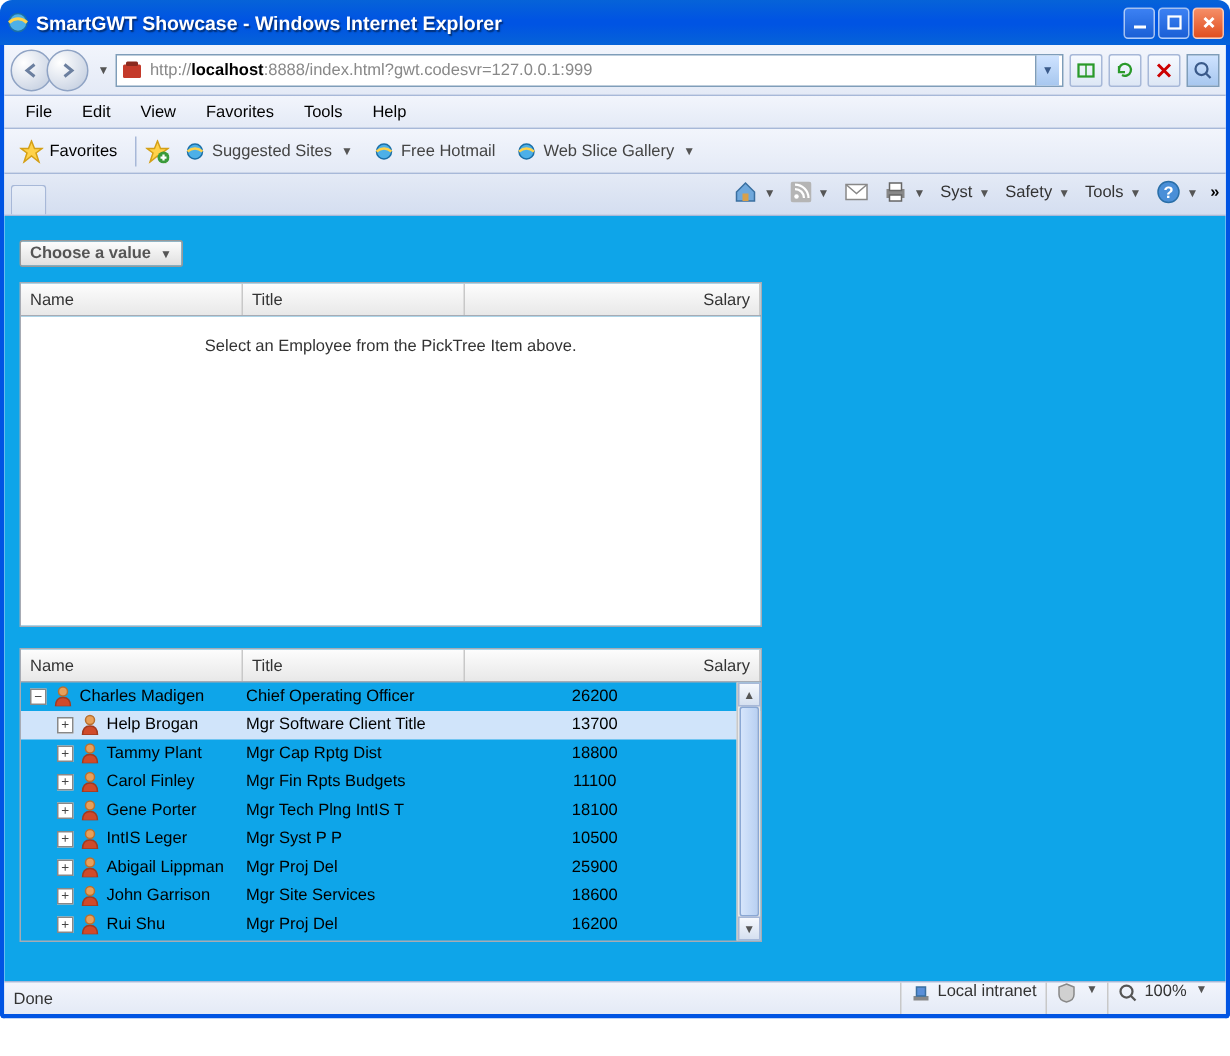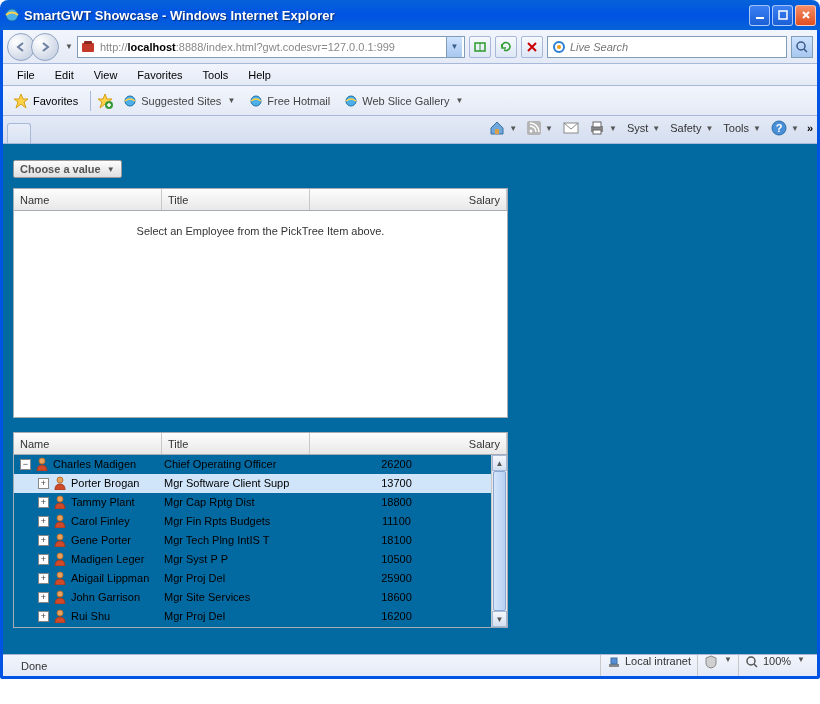--- a/index.html
+++ b/index.html
@@ -46,21 +46,21 @@
 
 
 .tabbar { background: linear-gradient(to bottom, #e4eaf6, #d4def0); height: 28px; display: flex; align-items: flex-end; padding: 0 2px; border-bottom: 1px solid #a7b8d8; position: relative; }
 .tab { background: linear-gradient(to bottom, #fdfdfe, #f0f3f9); border: 1px solid #a7b8d8; border-bottom: none; border-top-left-radius: 3px; border-top-right-radius: 3px; height: 22px; display: flex; align-items: center; padding: 0 8px; gap: 4px; font-size: 11px; min-width: 140px; }
 .tab-new { background: linear-gradient(to bottom, #e8eef8, #d8e2f2); border: 1px solid #a7b8d8; border-bottom: none; border-top-left-radius: 3px; border-top-right-radius: 3px; height: 20px; width: 24px; margin-left: 2px; }
 .tabbar-tools { position: absolute; right: 4px; top: 2px; display: flex; align-items: center; gap: 6px; }
 .tabbar-tools .tb-item { display: flex; align-items: center; gap: 2px; font-size: 11px; color: #333; padding: 2px 2px; }
 .chevrons { font-size: 11px; font-weight: bold; }
 
 
-.content { background: #0369a1; padding: 10px; height: 510px; overflow: hidden; }
+.content { background: #0ea5e9; padding: 10px; height: 510px; overflow: hidden; }
 .pick-btn { display: inline-flex; align-items: center; border: 1px solid #999; background: linear-gradient(to bottom, #fdfdfd, #e0e0e0); font-size: 11px; font-weight: bold; color: #555; padding: 2px 6px; border-radius: 2px; margin: 6px 0 10px 0; }
 .pick-btn .dd-arrow { margin-left: 6px; }
 
 .grid { border: 1px solid #a7abb4; width: 495px; }
 .grid-header { display: flex; background: linear-gradient(to bottom, #fdfdfd, #e8e8e8); border-bottom: 1px solid #a7abb4; height: 22px; }
 .gh-cell { padding: 3px 6px; border-right: 1px solid #c8c8c8; font-size: 11px; color: #333; display: flex; align-items: center; }
 .gh-name { width: 148px; text-align: center; }
 .gh-title { width: 148px; }
 .gh-salary { flex: 1; justify-content: flex-end; }
 .grid-body { height: 206px; background: #fff; }
@@ -76,21 +76,21 @@
 .tree-row { display: flex; height: 19px; align-items: center; font-size: 11px; border-bottom: 1px solid transparent; padding-right: 18px; }
 .tree-row.selected { background: #d0e4fa; }
 .tr-name { width: 148px; display: flex; align-items: center; overflow: hidden; white-space: nowrap; }
 .tr-title { width: 148px; padding-left: 2px; overflow: hidden; white-space: nowrap; }
 .tr-salary { flex: 1; text-align: center; padding-right: 6px; }
 .tree-toggle { width: 11px; height: 11px; border: 1px solid #888; background: #fff; display: flex; align-items: center; justify-content: center; font-size: 9px; line-height: 1; color: #444; margin-right: 4px; flex-shrink: 0; }
 .person-icon { width: 14px; height: 14px; margin-right: 4px; flex-shrink: 0; }
 
 
 .statusbar { background: linear-gradient(to bottom, #f2f5fc, #e4eaf6); height: 22px; border-top: 1px solid #a7b8d8; display: flex; align-items: center; padding: 0 6px; font-size: 11px; color: #333; }
-.statusbar .sb-left { flex: 1; margin-left: 12px; }
+.statusbar .sb-left { flex: 1; }
 .statusbar .sb-cell { display: flex; gap: 4px; padding: 0 6px; border-left: 1px solid #c8c8c8; height: 100%; }
 
 
 .window { border: 3px solid #0054e3; border-top: none; border-radius: 0 0 3px 3px; }
 
 svg { display: block; }
 </style>
 </head>
 <body>
 
@@ -157,29 +157,20 @@
         <svg width="14" height="14">
           <path d="M3 7 A4 4 0 1 1 5 10" fill="none" stroke="#2a9a2a" stroke-width="1.5"></path>
           <path d="M3 4 L3 8 L7 8" fill="none" stroke="#2a9a2a" stroke-width="1.5"></path>
         </svg>
       </div>
   <div class="tool-btn red">
         <svg width="12" height="12">
           <path d="M2 2 L10 10 M10 2 L2 10" stroke="#c00" stroke-width="2"></path>
         </svg>
       </div>
-  <div class="search-wrap">
-    <span class="bing-icon">
-          <svg width="14" height="14">
-            <circle cx="7" cy="7" r="5" fill="none" stroke="#2a7fd4" stroke-width="2"></circle>
-            <circle cx="7" cy="7" r="2" fill="#f39c12"></circle>
-          </svg>
-        </span>
-    <input placeholder="Live Search" style="">
-  </div>
   <div class="search-go">
         <svg width="14" height="14">
           <circle cx="6" cy="6" r="4" fill="none" stroke="#3a5a8a" stroke-width="1.5"></circle>
           <path d="M9 9 L12 12" stroke="#3a5a8a" stroke-width="1.5"></path>
         </svg>
       </div>
 </div>
 
 <div class="menubar">
   <span class="menu-item">File</span>
@@ -337,23 +328,23 @@
           </div>
           <div class="tree-row selected">
             <div class="tr-name" style="padding-left:24px">
               <span class="tree-toggle">+</span>
               <span class="person-icon">
                 <svg width="14" height="14" viewBox="0 0 14 14">
                   <circle cx="7" cy="4" r="3" fill="#e8a05a" stroke="#b87030"></circle>
                   <path d="M2 14 Q2 8 7 8 Q12 8 12 14 Z" fill="#d04a2a" stroke="#a03a20"></path>
                 </svg>
               </span>
-              <span>Porter Brogan</span>
-            </div>
-            <div class="tr-title">Mgr Software Client Supp</div>
+              <span>Help Brogan</span>
+            </div>
+            <div class="tr-title">Mgr Software Client Title</div>
             <div class="tr-salary">13700</div>
           </div>
           <div class="tree-row">
             <div class="tr-name" style="padding-left:24px">
               <span class="tree-toggle">+</span>
               <span class="person-icon">
                 <svg width="14" height="14" viewBox="0 0 14 14">
                   <circle cx="7" cy="4" r="3" fill="#e8a05a" stroke="#b87030"></circle>
                   <path d="M2 14 Q2 8 7 8 Q12 8 12 14 Z" fill="#d04a2a" stroke="#a03a20"></path>
                 </svg>
@@ -393,21 +384,21 @@
           </div>
           <div class="tree-row">
             <div class="tr-name" style="padding-left:24px">
               <span class="tree-toggle">+</span>
               <span class="person-icon">
                 <svg width="14" height="14" viewBox="0 0 14 14">
                   <circle cx="7" cy="4" r="3" fill="#e8a05a" stroke="#b87030"></circle>
                   <path d="M2 14 Q2 8 7 8 Q12 8 12 14 Z" fill="#d04a2a" stroke="#a03a20"></path>
                 </svg>
               </span>
-              <span>Madigen Leger</span>
+              <span>IntIS Leger</span>
             </div>
             <div class="tr-title">Mgr Syst P P</div>
             <div class="tr-salary">10500</div>
           </div>
           <div class="tree-row">
             <div class="tr-name" style="padding-left:24px">
               <span class="tree-toggle">+</span>
               <span class="person-icon">
                 <svg width="14" height="14" viewBox="0 0 14 14">
                   <circle cx="7" cy="4" r="3" fill="#e8a05a" stroke="#b87030"></circle>

